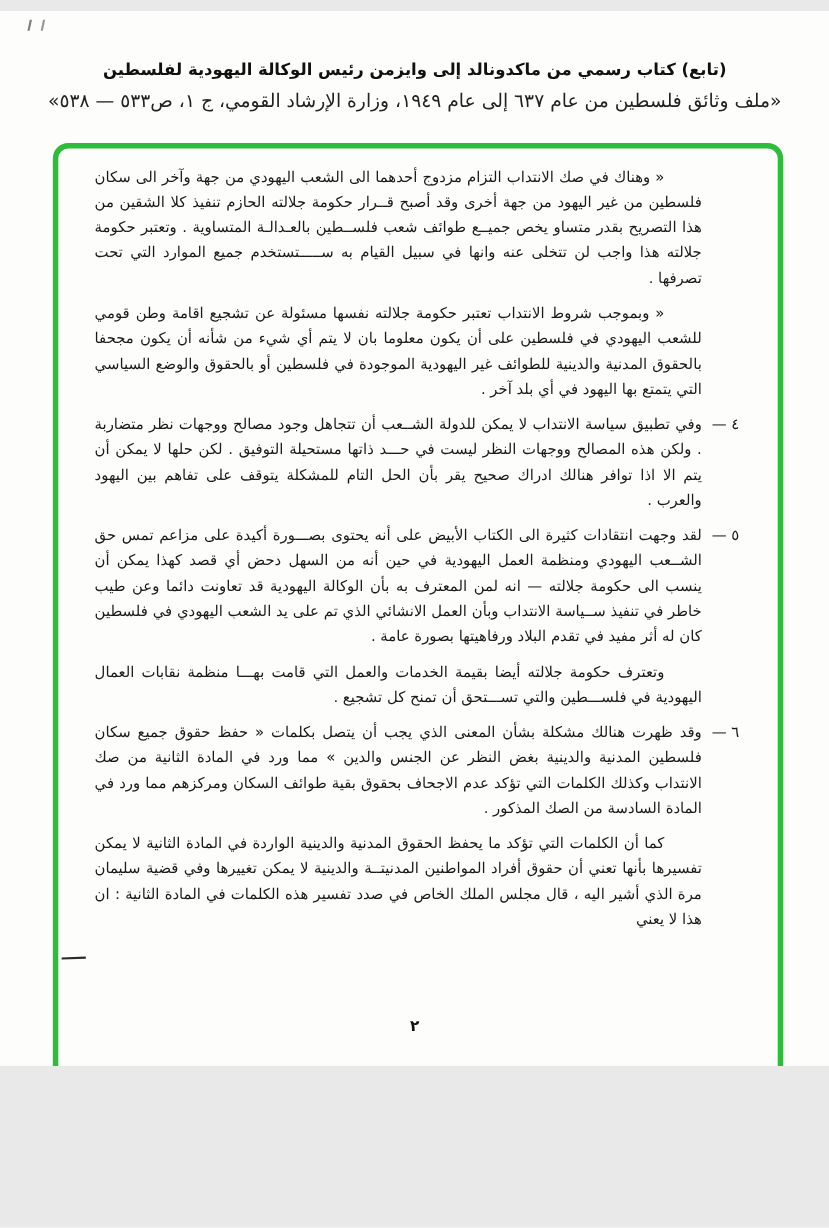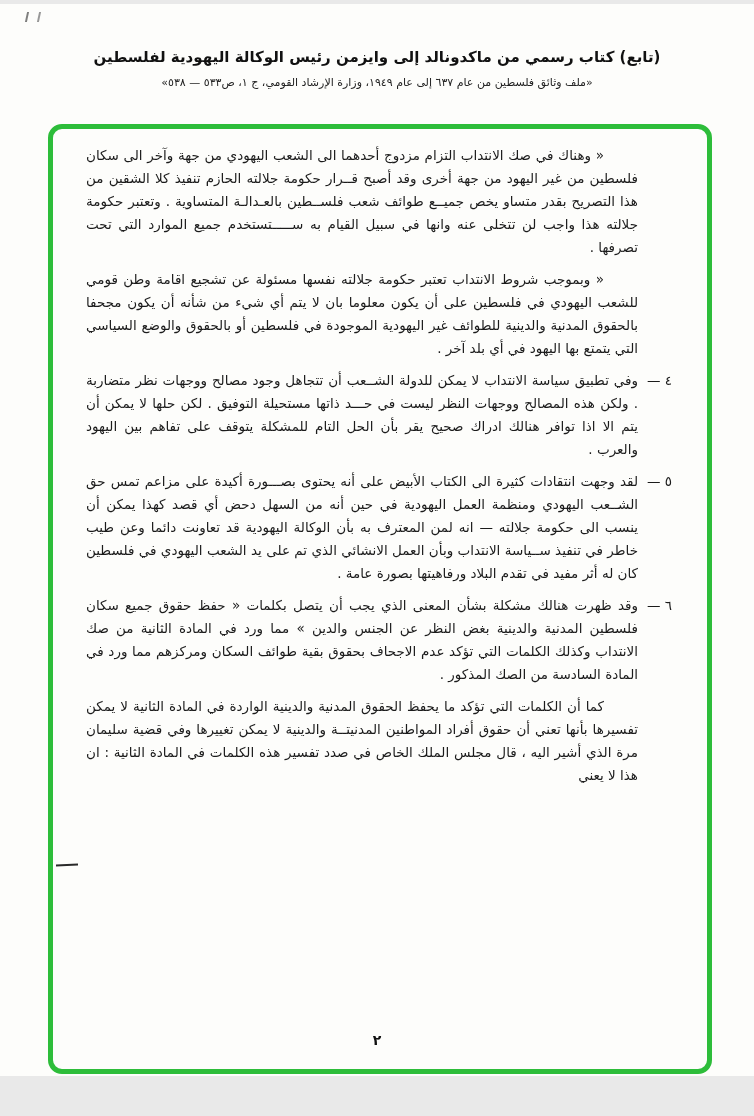--- a/index.html
+++ b/index.html
@@ -2,22 +2,22 @@
 <html lang="ar" dir="rtl"><head>
 <meta charset="utf-8">
 <style>
   * { margin:0; padding:0; box-sizing:border-box; }
   html,body { background:#e9e9e9; }
   body { font-family:"DejaVu Sans", sans-serif; }
 
   .page {
     position:relative;
     width:754px;
-    height:1072px;
-    margin:4px auto;
+    height:959px;
+    margin:10px auto;
     background:#fdfdfb;
     overflow:hidden;
     direction:rtl;
     padding-left:12px;
   }
 
   
   .scan-mark {
     position:absolute;
     left:26px; top:8px;
@@ -34,21 +34,21 @@
     text-align:center;
     color:#111;
   }
   .doc-title {
     font-size:15px;
     font-weight:bold;
     letter-spacing:0;
   }
   .doc-source {
     margin-top:10px;
-    font-size:11px;
+    font-size:17px;
     color:#222;
   }
 
   .highlight-border {
     position:absolute;
     left:48px; top:120px;
     width:664px; height:950px;
     border:5px solid #2dbd3a;
     border-radius:14px;
     background:transparent;
@@ -126,20 +126,21 @@
       <span class="item-number">٤ —</span>
       <p class="para">وفي تطبيق سياسة الانتداب لا يمكن للدولة الشــعب أن تتجاهل وجود مصالح ووجهات نظر متضاربة . ولكن هذه المصالح ووجهات النظر ليست في حـــد ذاتها مستحيلة التوفيق . لكن حلها لا يمكن أن يتم الا اذا توافر هنالك ادراك صحيح يقر بأن الحل التام للمشكلة يتوقف على تفاهم بين اليهود والعرب .</p>
     </div>
 
 
     <div class="item">
       <span class="item-number">٥ —</span>
       <p class="para">لقد وجهت انتقادات كثيرة الى الكتاب الأبيض على أنه يحتوى بصـــورة أكيدة على مزاعم تمس حق الشــعب اليهودي ومنظمة العمل اليهودية في حين أنه من السهل دحض أي قصد كهذا يمكن أن ينسب الى حكومة جلالته — انه لمن المعترف به بأن الوكالة اليهودية قد تعاونت دائما وعن طيب خاطر في تنفيذ ســياسة الانتداب وبأن العمل الانشائي الذي تم على يد الشعب اليهودي في فلسطين كان له أثر مفيد في تقدم البلاد ورفاهيتها بصورة عامة .</p>
     </div>
 
+    <p class="para">وتعترف حكومة جلالته أيضا بقيمة الخدمات والعمل التي قامت بهـــا منظمة نقابات العمال اليهودية في فلســـطين والتي تســـتحق أن تمنح كل تشجيع .</p>
 
     <div class="item">
       <span class="item-number">٦ —</span>
       <p class="para">وقد ظهرت هنالك مشكلة بشأن المعنى الذي يجب أن يتصل بكلمات « حفظ حقوق جميع سكان فلسطين المدنية والدينية بغض النظر عن الجنس والدين » مما ورد في المادة الثانية من صك الانتداب وكذلك الكلمات التي تؤكد عدم الاجحاف بحقوق بقية طوائف السكان ومركزهم مما ورد في المادة السادسة من الصك المذكور .</p>
     </div>
 
     <p class="para">كما أن الكلمات التي تؤكد ما يحفظ الحقوق المدنية والدينية الواردة في المادة الثانية لا يمكن تفسيرها بأنها تعني أن حقوق أفراد المواطنين المدنيتــة والدينية لا يمكن تغييرها وفي قضية سليمان مرة الذي أشير اليه ، قال مجلس الملك الخاص في صدد تفسير هذه الكلمات في المادة الثانية : ان هذا لا يعني</p>
 
   </div>
 

